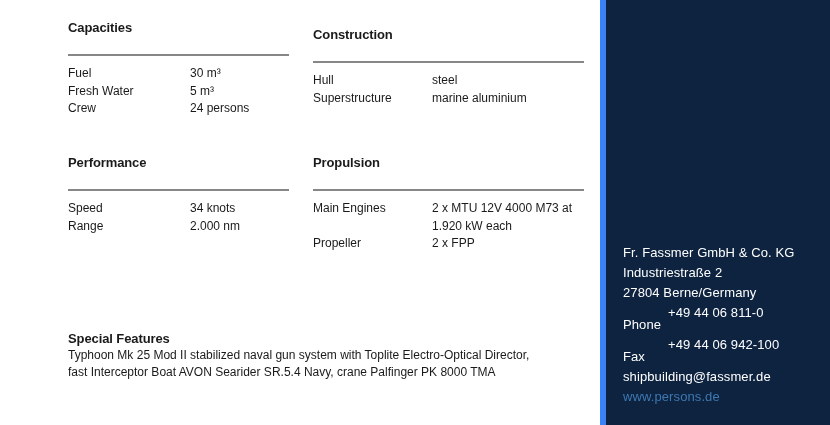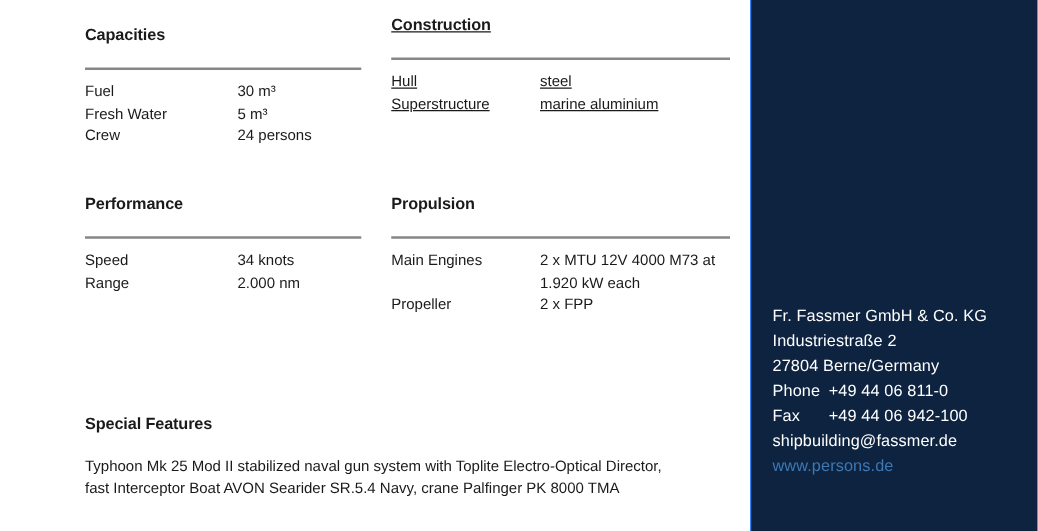--- a/index.html
+++ b/index.html
@@ -15,53 +15,53 @@
     position:relative;
     background:#ffffff;
     font-family:"Liberation Sans","DejaVu Sans",sans-serif;
     color:var(--text-color);
     overflow:hidden;
   }
   .page{position:absolute;inset:0;}
   
   .spec-section{position:absolute;}
   .sec-capacities{left:68px;top:20px;width:221px;}
-  .sec-construction{left:313px;top:12px;width:271px;text-decoration:underline;}
+  .sec-construction{left:313px;top:27px;width:271px;}
   .sec-performance{left:68px;top:155px;width:221px;}
   .sec-propulsion{left:313px;top:155px;width:271px;}
   .sec-title{
     font-size:13px;font-weight:bold;line-height:16px;
     color:var(--text-color);
     padding-bottom:18px;
     border-bottom:2px solid var(--rule-gray);
     letter-spacing:-0.1px;
   }
   .rows{margin-top:9px;font-size:12px;line-height:17.5px;}
   .row{display:flex;}
   .lbl{width:122px;flex-shrink:0;}
   .sec-construction .lbl,.sec-propulsion .lbl{width:119px;}
   .val{white-space:nowrap;}
   
   .features{position:absolute;left:68px;top:331px;width:540px;}
-  .features-title{font-size:13px;font-weight:bold;line-height:16px;margin-bottom:18px;letter-spacing:-0.1px;}
+  .features-title{font-size:13px;font-weight:bold;line-height:16px;margin-bottom:0;letter-spacing:-0.1px;}
   .features-text{font-size:12px;line-height:17px;white-space:pre-line;}
   
   .sidebar{
     position:absolute;left:600px;top:0;width:230px;height:425px;
     background:var(--sidebar-navy);
-    border-left:1px solid #3b82f6;
+    border-left:6px solid #3b82f6;
   }
   .contact{
     position:absolute;left:17px;top:243px;
     color:var(--sidebar-text);
     font-size:13px;line-height:20px;
     letter-spacing:0.1px;
   }
   .contact-row{display:flex;}
-  .c-lbl{width:45px;flex-shrink:0;}
+  .c-lbl{width:45px;flex-shrink:0;margin-top:12px;}
   .website{color:var(--website-blue);text-decoration:none;display:block;cursor:pointer;}
 </style>
 </head>
 <body>
 
 <div class="page">
 
   <section class="spec-section sec-capacities">
     <h3 class="sec-title">Capacities</h3>
     <div class="rows">

